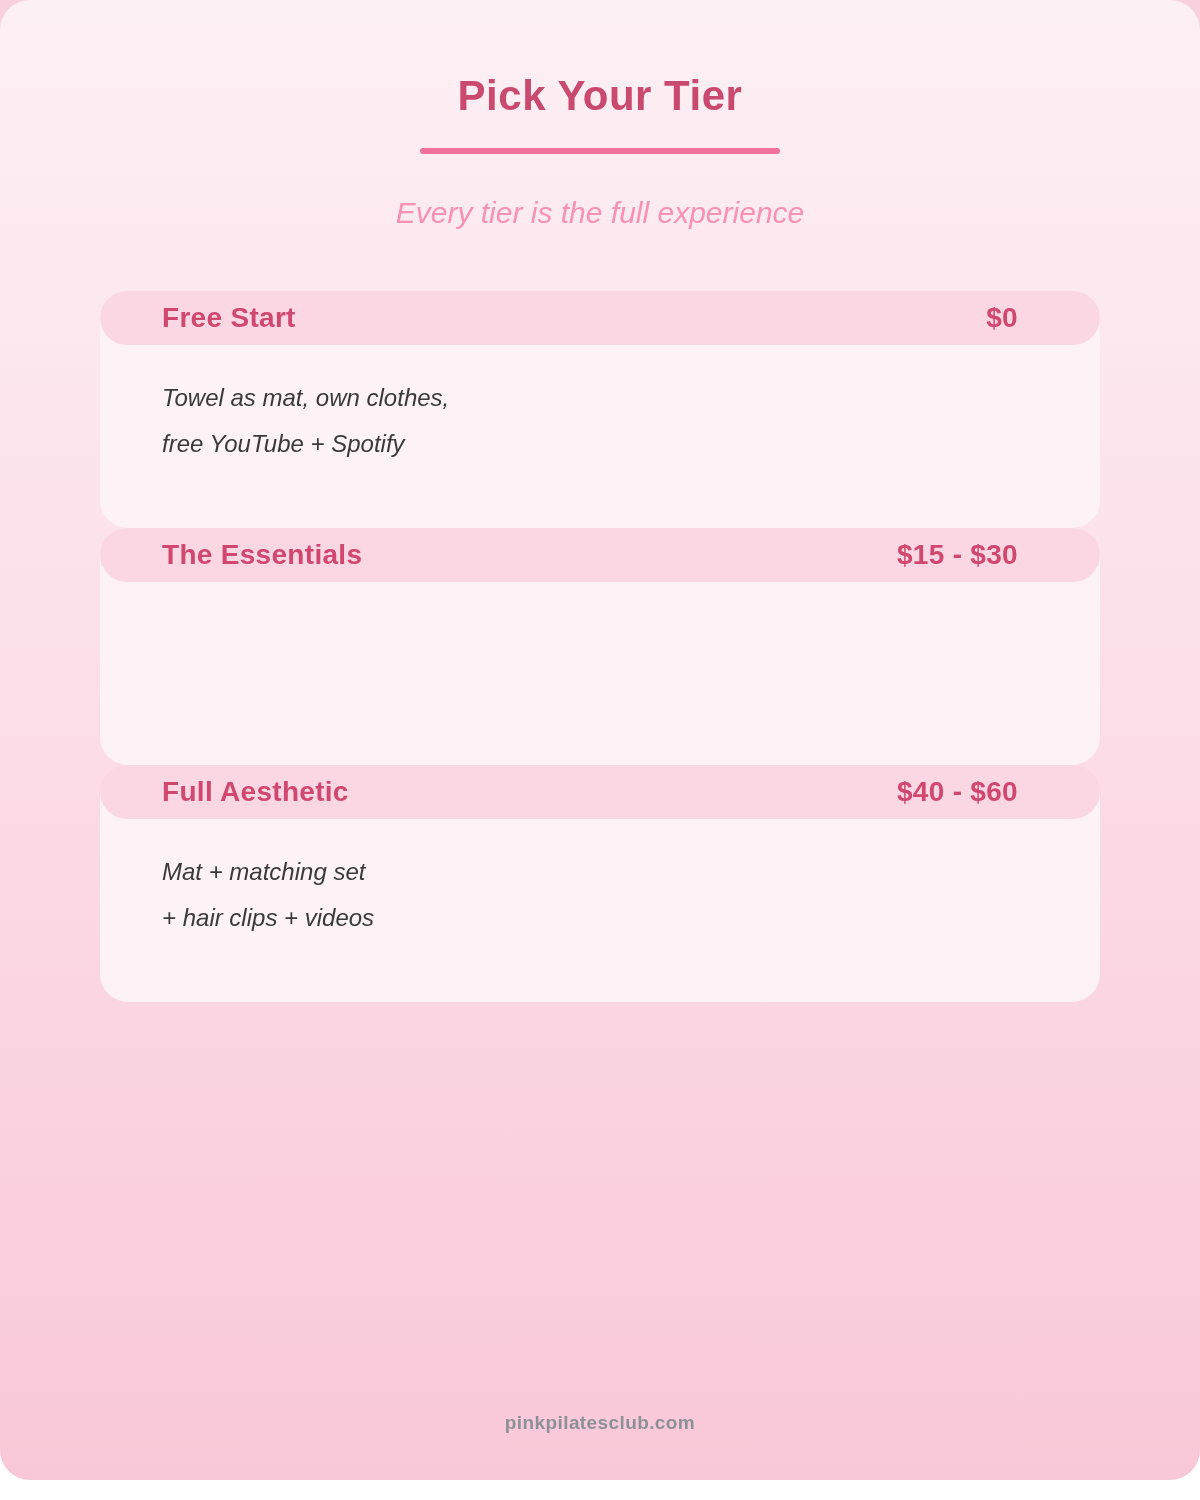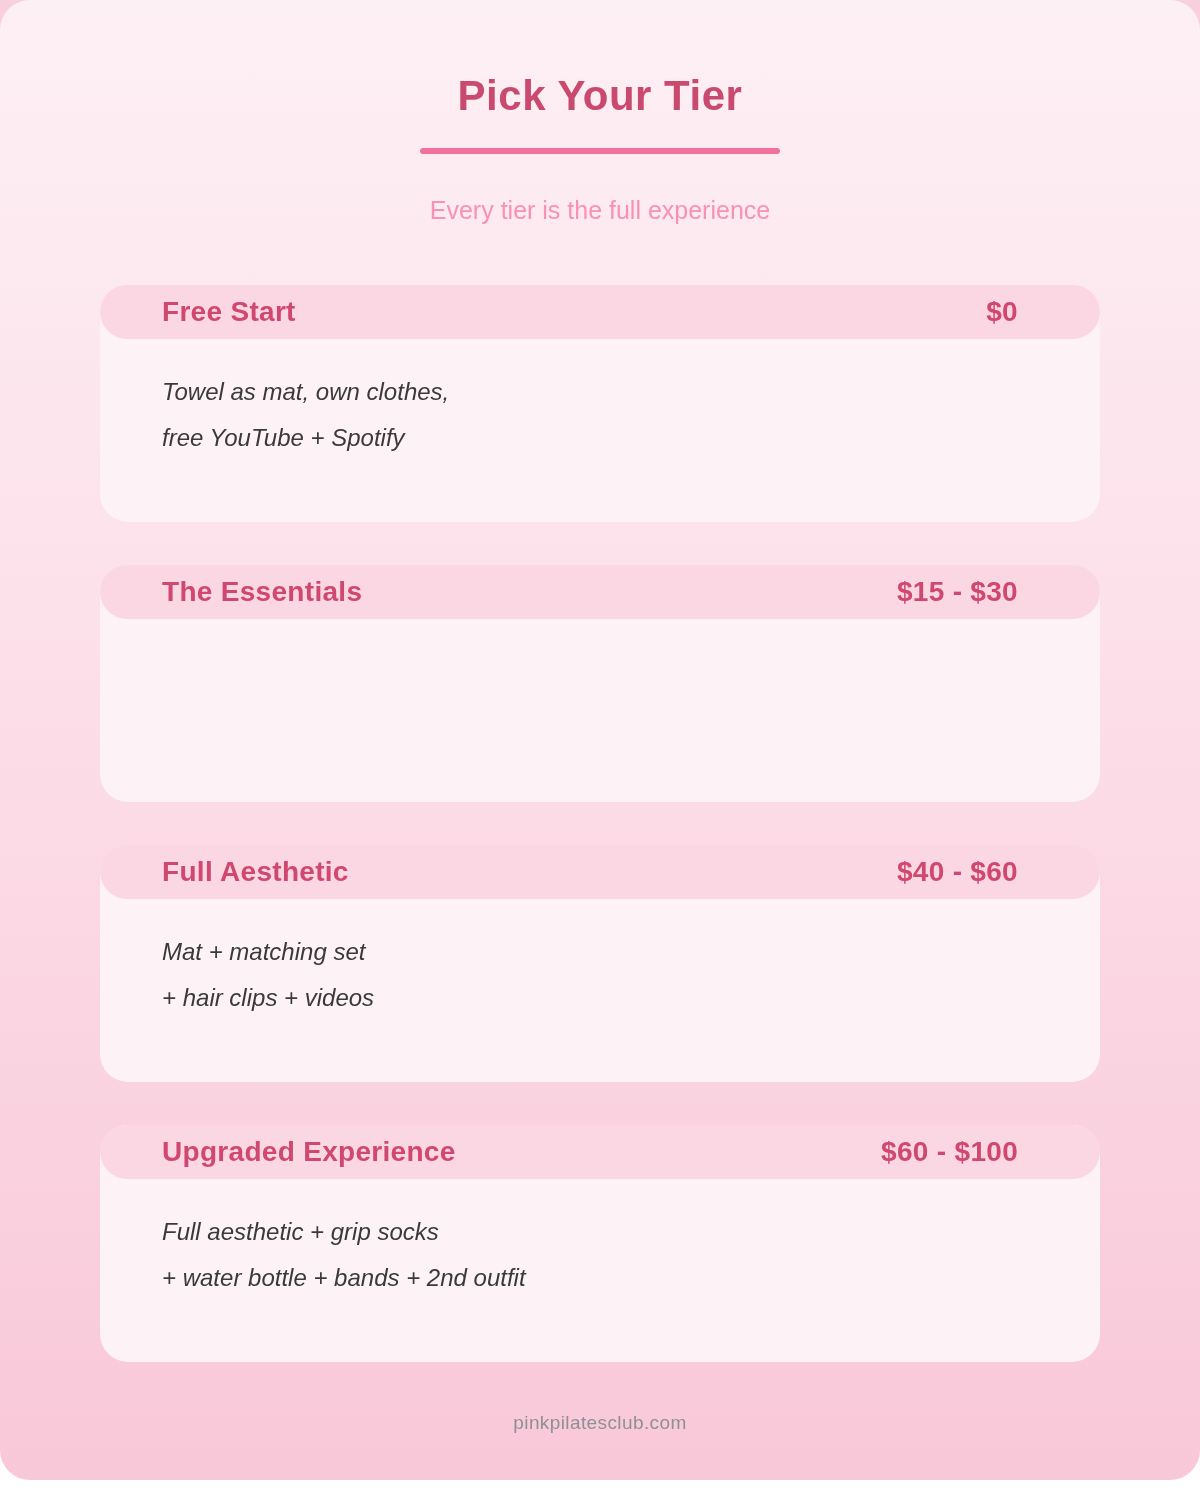--- a/index.html
+++ b/index.html
@@ -31,34 +31,34 @@
   }
   .title-underline {
     width: 360px;
     height: 6px;
     border-radius: 3px;
     background: #f2709c;
     margin: 30px auto 0 auto;
   }
   .page-subtitle {
     text-align: center;
-    font-size: 25px;
+    font-size: 30px;
     color: #f891b4;
     margin-top: 41px;
     line-height: 1.2;
+    font-style: italic;
   }
   .tier-list {
     margin: 60px 100px 0 100px;
   }
   .tier-card {
     width: 1000px;
     height: 237px;
     background: #fdf3f6;
     border-radius: 28px;
-    margin-bottom: 43px;
     overflow: visible;
   }
   .tier-card:last-child { margin-bottom: 0; }
   .tier-header {
     height: 54px;
     width: 100%;
     background: #fbd7e3;
     border-radius: 28px;
     display: flex;
     align-items: center;
@@ -84,20 +84,21 @@
   }
   .page-footer {
     position: absolute;
     left: 0;
     right: 0;
     bottom: 46px;
     text-align: center;
     font-size: 19px;
     color: #8d9196;
     letter-spacing: 0.4px;
+    font-weight: bold;
   }
 </style>
 </head>
 <body>
 
 <div class="page">
 
   <h1 class="page-title">Pick Your Tier</h1>
   <div class="title-underline"></div>
   <div class="page-subtitle">Every tier is the full experience</div>
@@ -128,28 +129,18 @@
       <div class="tier-header">
         <span class="tier-name">Full Aesthetic</span>
         <span class="tier-price">$40 - $60</span>
       </div>
       <div class="tier-body">
         <div class="tier-line">Mat + matching set</div>
         <div class="tier-line">+ hair clips + videos</div>
       </div>
     </div>
 
-    <div class="tier-card">
-      <div class="tier-header">
-        <span class="tier-name">Upgraded Experience</span>
-        <span class="tier-price">$60 - $100</span>
-      </div>
-      <div class="tier-body">
-        <div class="tier-line">Full aesthetic + grip socks</div>
-        <div class="tier-line">+ water bottle + bands + 2nd outfit</div>
-      </div>
-    </div>
 
   </div>
 
   <div class="page-footer">pinkpilatesclub.com</div>
 
 </div>
 
 </body></html>

